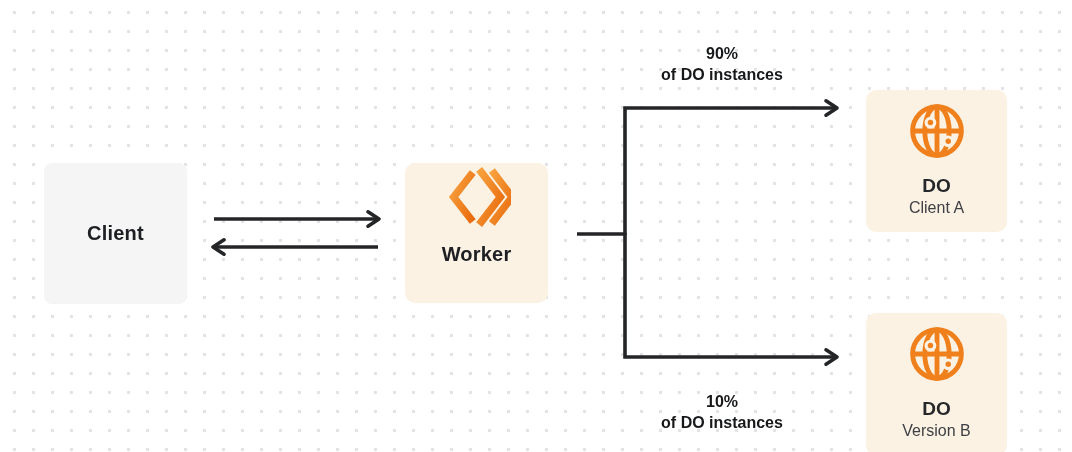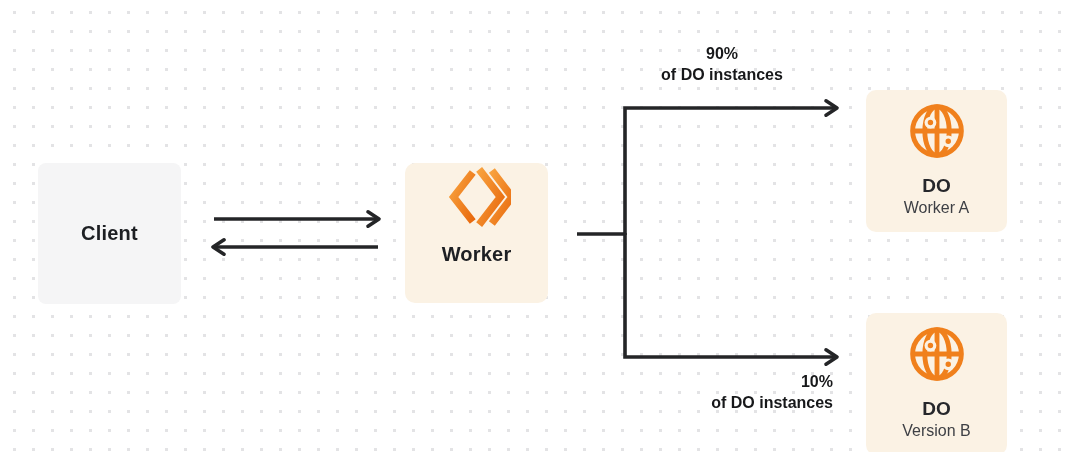--- a/index.html
+++ b/index.html
@@ -9,21 +9,21 @@
     font-family:"Liberation Sans","DejaVu Sans",sans-serif;
     background-color:#ffffff;
     background-image:radial-gradient(circle,#e3e3e5 1.6px,rgba(255,255,255,0) 1.8px);
     background-size:19px 19px;
     background-position:5px 3px;
     overflow:hidden;
   }
   .wires{position:absolute;left:0;top:0;width:1072px;height:452px;}
   .node{position:absolute;display:flex;flex-direction:column;align-items:center;justify-content:center;box-sizing:border-box;}
   .node-client{
-    left:38px;top:163px;width:143px;height:141px;
+    left:44px;top:163px;width:143px;height:141px;
     background:#f5f5f6;border-radius:8px;
   }
   .node-label{font-size:20px;font-weight:700;color:#1d1f23;letter-spacing:.2px;}
   .node-worker{
     left:405px;top:163px;width:143px;height:140px;
     background:#fbf2e4;border-radius:10px;
     justify-content:flex-start;
   }
   .node-worker .node-label{margin-top:12px;}
   .node-do{
@@ -33,21 +33,21 @@
   }
   .node-do-a{left:866px;top:50px;}
   .node-do-b{left:866px;top:273px;}
   .do-title{font-size:19px;font-weight:700;color:#26272b;margin-top:14px;line-height:22px;}
   .do-subtitle{font-size:16px;font-weight:400;color:#3e4045;line-height:20px;margin-top:1px;}
   .split-label{
     position:absolute;left:611px;width:222px;
     text-align:center;color:#17181a;font-weight:700;font-size:16px;line-height:21px;
   }
   .split-label-top{top:43px;}
-  .split-label-bottom{top:371px;text-align:right;}
+  .split-label-bottom{top:391px;}
   .icon-box{display:block;}
 </style>
 </head>
 <body>
 
 <div class="canvas">
 
   <svg class="wires" viewBox="0 0 1072 452" xmlns="http://www.w3.org/2000/svg" aria-hidden="true">
     <defs>
       <marker id="ah" markerUnits="userSpaceOnUse" markerWidth="22" markerHeight="22" refX="16" refY="10" orient="auto">
@@ -99,21 +99,21 @@
       <g fill="none" stroke="#F0801C" stroke-width="5.2">
         <circle cx="32" cy="32" r="26"></circle>
         <ellipse cx="32" cy="32" rx="13" ry="26"></ellipse>
         <line x1="7" y1="32" x2="57" y2="32"></line>
         <line x1="32" y1="6" x2="32" y2="58"></line>
       </g>
       <circle cx="25" cy="23" r="4.6" fill="#F0801C" stroke="#FBF2E4" stroke-width="3.4"></circle>
       <circle cx="44" cy="43" r="4.6" fill="#F0801C" stroke="#FBF2E4" stroke-width="3.4"></circle>
     </svg>
     <span class="do-title">DO</span>
-    <span class="do-subtitle">Worker A</span>
+    <span class="do-subtitle">Client A</span>
   </div>
 
   <div class="node node-do node-do-b">
     <svg class="icon-box" width="60" height="60" viewBox="0 0 64 64" xmlns="http://www.w3.org/2000/svg" aria-hidden="true">
       <g fill="none" stroke="#F0801C" stroke-width="5.2">
         <circle cx="32" cy="32" r="26"></circle>
         <ellipse cx="32" cy="32" rx="13" ry="26"></ellipse>
         <line x1="7" y1="32" x2="57" y2="32"></line>
         <line x1="32" y1="6" x2="32" y2="58"></line>
       </g>

